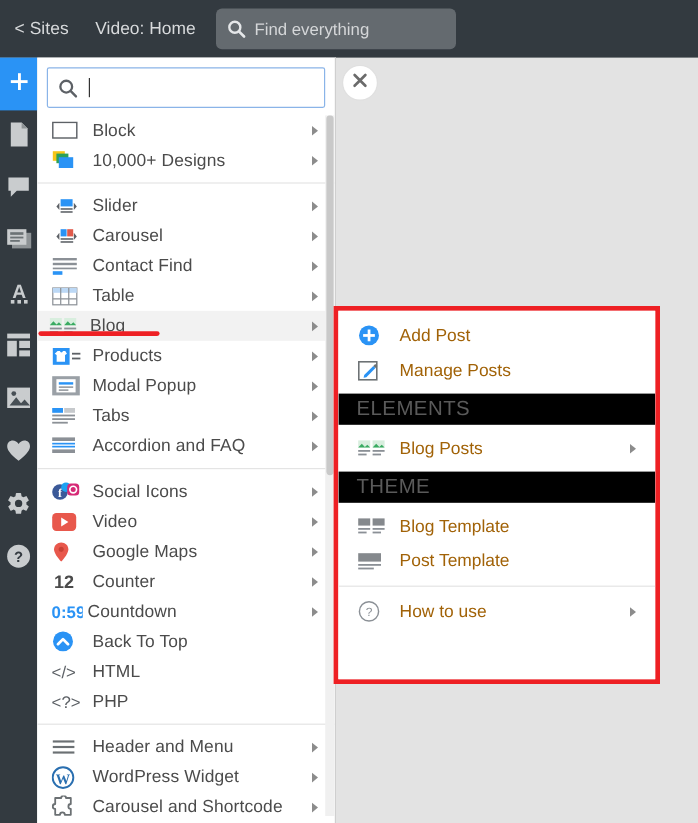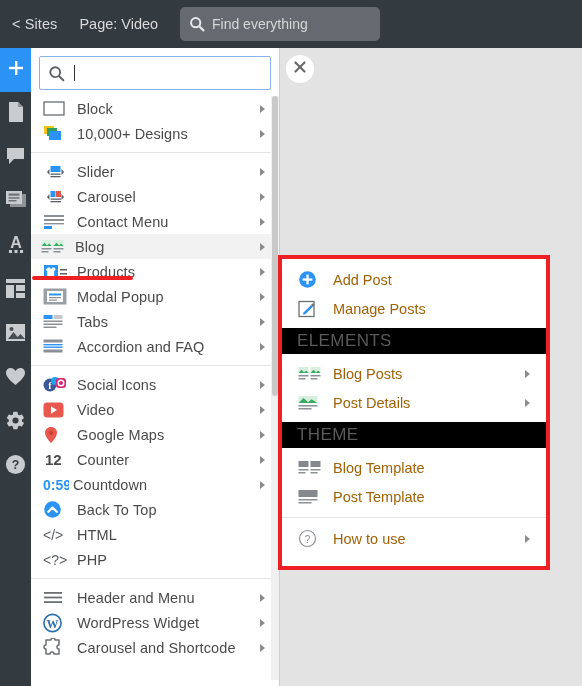--- a/index.html
+++ b/index.html
@@ -148,21 +148,21 @@
     border-radius: 2px;
   }
 </style>
 </head>
 <body>
 
 <div id="app">
 
   <div class="topbar">
     <span class="topbar-link">&lt; Sites</span>
-    <span class="topbar-page">Page: Video</span>
+    <span class="topbar-page">Video: Home</span>
 
     <div class="search-pill">
       <span class="sicon">
         <svg width="16" height="16" viewBox="0 0 16 16">
           <circle cx="6.7" cy="6.7" r="4.6" fill="none" stroke="#e5e7e9" stroke-width="2"></circle>
           <line x1="10.3" y1="10.3" x2="14.4" y2="14.4" stroke="#e5e7e9" stroke-width="2.2" stroke-linecap="round"></line>
         </svg>
       </span>
       <span class="sph">Find everything</span>
     </div>
@@ -334,21 +334,34 @@
       </div>
       <div class="mi">
         <span class="ic">
           <svg width="22" height="16" viewBox="0 0 22 16">
             <rect x="1" y="1" width="20" height="2" fill="#8b9096"></rect>
             <rect x="1" y="5" width="20" height="2" fill="#8b9096"></rect>
             <rect x="1" y="9" width="20" height="1.4" fill="#8b9096"></rect>
             <rect x="1" y="12" width="8" height="3" fill="#2a93f5"></rect>
           </svg>
         </span>
-        <span class="lbl">Contact Menu</span>
+        <span class="lbl">Contact Find</span>
+        <span class="arrow"></span>
+      </div>
+      <div class="mi">
+        <span class="ic">
+          <svg width="22" height="16" viewBox="0 0 22 16">
+            <rect x="1" y="1" width="20" height="14" fill="#fff" stroke="#8b9096" stroke-width="1"></rect>
+            <rect x="1" y="1" width="20" height="4" fill="#bcd8f5"></rect>
+            <line x1="7.6" y1="1" x2="7.6" y2="15" stroke="#8b9096" stroke-width="1"></line>
+            <line x1="14.3" y1="1" x2="14.3" y2="15" stroke="#8b9096" stroke-width="1"></line>
+            <line x1="1" y1="10" x2="21" y2="10" stroke="#8b9096" stroke-width="1"></line>
+          </svg>
+        </span>
+        <span class="lbl">Table</span>
         <span class="arrow"></span>
       </div>
       <div class="mi selected">
         <span class="ic">
           <svg width="24" height="16" viewBox="0 0 24 16">
             <rect x="0.5" y="1" width="10" height="6" fill="#d8eede"></rect>
             <path d="M0.5 7 l3-3.2 l2.6 2.6 l2-1.8 l2.4 2.4 z" fill="#3aab62"></path>
             <rect x="0.5" y="9" width="10" height="1.5" fill="#8b9096"></rect>
             <rect x="0.5" y="12" width="7" height="1.5" fill="#8b9096"></rect>
             <rect x="12.5" y="1" width="10" height="6" fill="#d8eede"></rect>
@@ -572,32 +585,20 @@
             <rect x="12.5" y="1" width="10" height="6" fill="#d8eede"></rect>
             <path d="M12.5 7 l3-3.2 l2.6 2.6 l2-1.8 l2.4 2.4 z" fill="#3aab62"></path>
             <rect x="12.5" y="9" width="10" height="1.5" fill="#8b9096"></rect>
             <rect x="12.5" y="12" width="7" height="1.5" fill="#8b9096"></rect>
           </svg>
         </span>
         <span class="lbl">Blog Posts</span>
         <span class="arrow"></span>
       </div>
 
-      <div class="si">
-        <span class="ic">
-          <svg width="24" height="16" viewBox="0 0 24 16">
-            <rect x="0.5" y="1" width="19" height="7" fill="#d8eede"></rect>
-            <path d="M0.5 8 l5-5 l4.6 4.2 l3.4-3 l6 3.8 z" fill="#3aab62"></path>
-            <rect x="0.5" y="10" width="19" height="1.5" fill="#8b9096"></rect>
-            <rect x="0.5" y="13" width="13" height="1.5" fill="#8b9096"></rect>
-          </svg>
-        </span>
-        <span class="lbl">Post Details</span>
-        <span class="arrow"></span>
-      </div>
 
       <div class="pad4"></div>
       <div class="section-head">THEME</div>
       <div class="pad4"></div>
 
       <div class="si">
         <span class="ic">
           <svg width="24" height="16" viewBox="0 0 24 16">
             <rect x="0.5" y="1" width="10" height="6" fill="#85898d"></rect>
             <rect x="0.5" y="9" width="10" height="1.5" fill="#8b9096"></rect>

